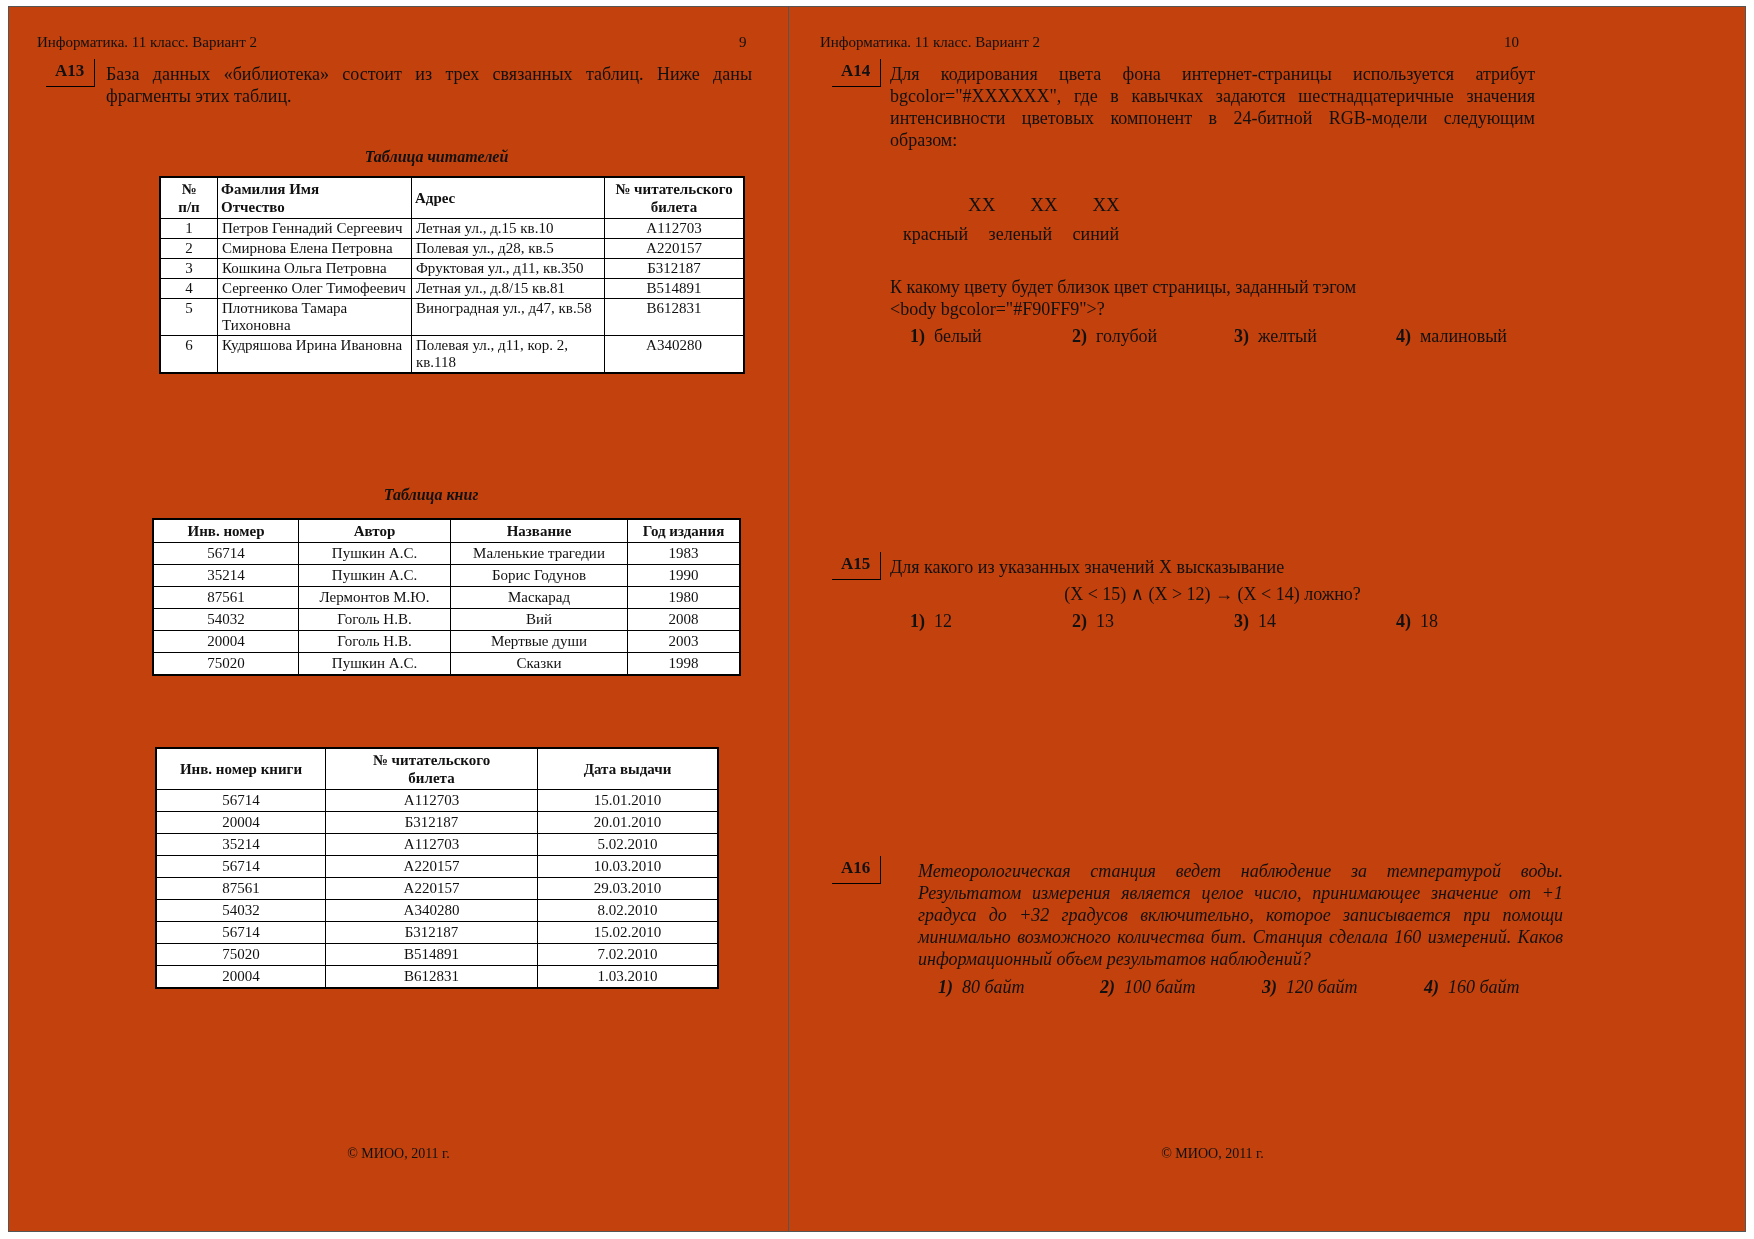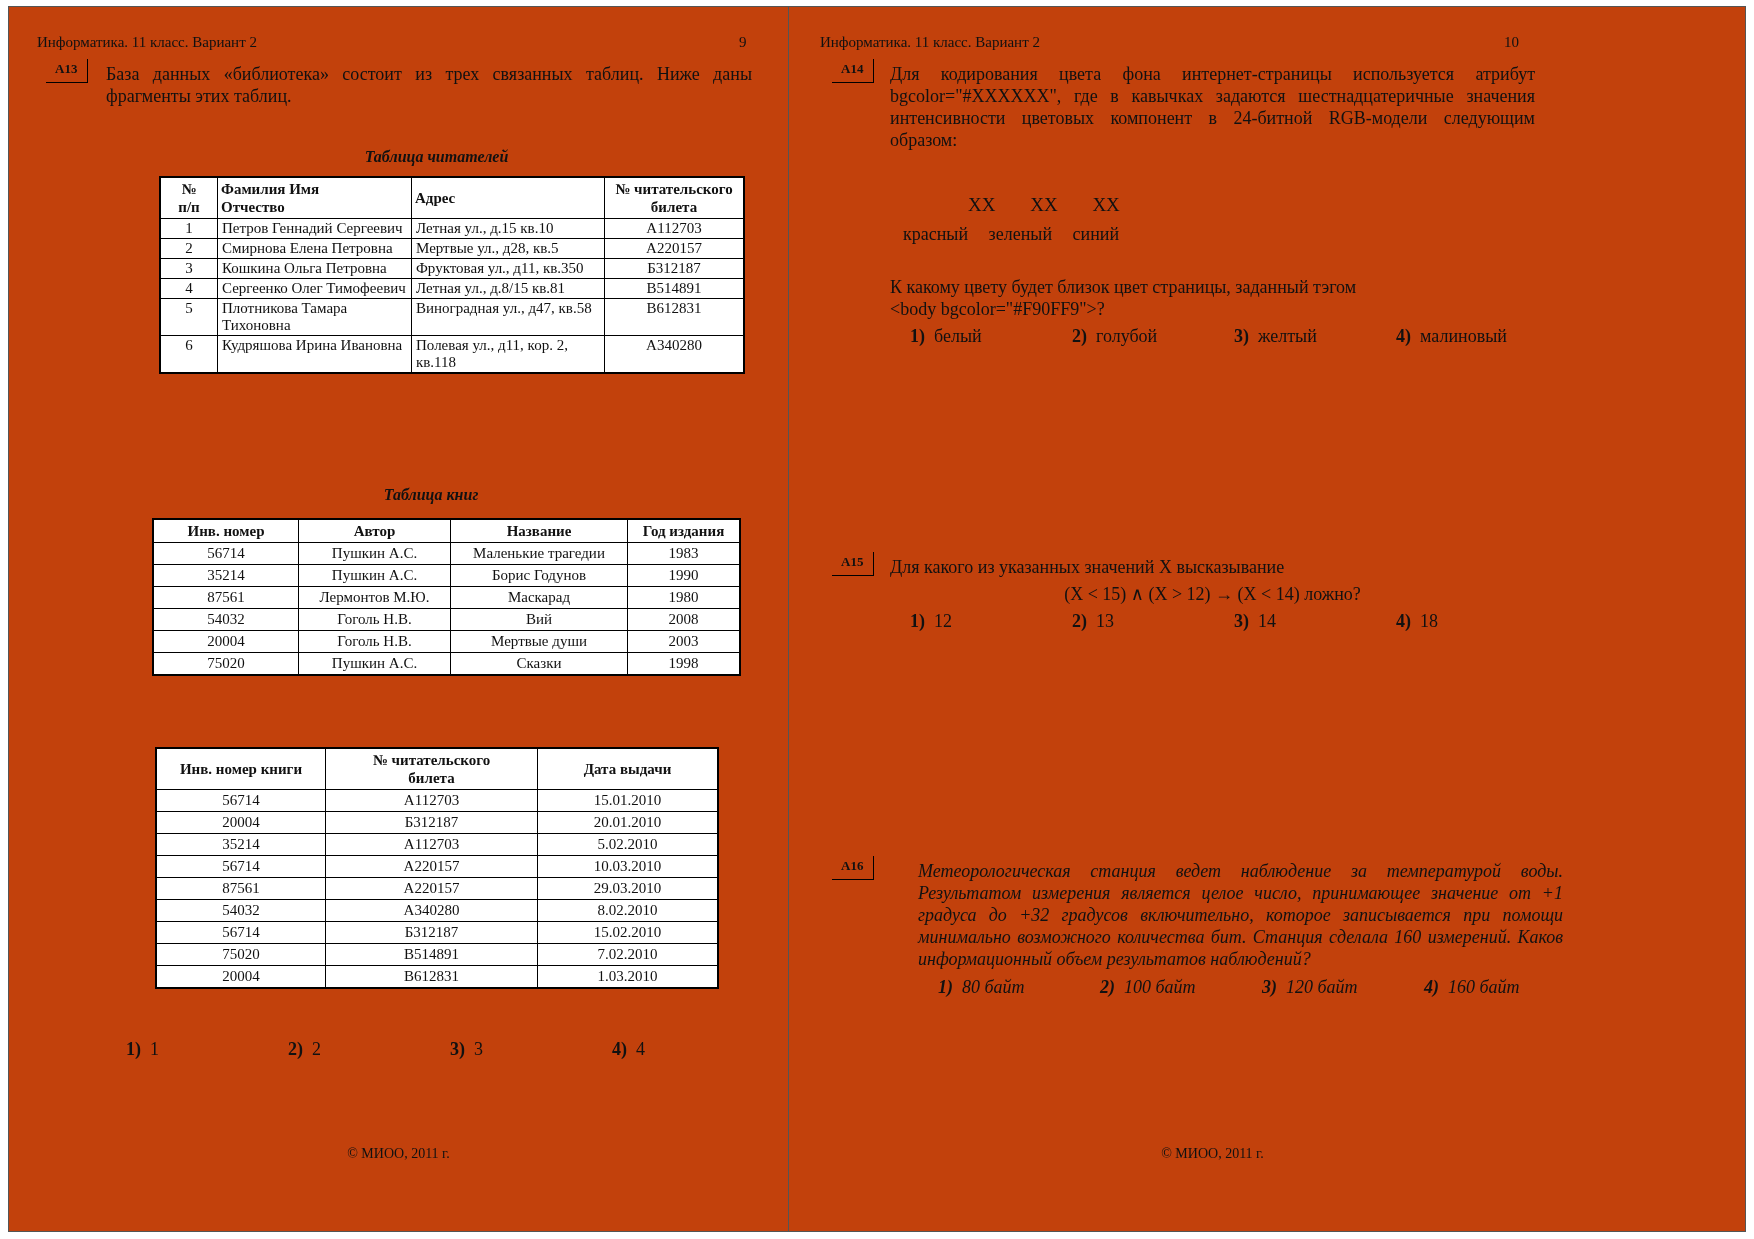--- a/index.html
+++ b/index.html
@@ -5,21 +5,21 @@
   html,body{margin:0;padding:0;background:#fff;}
   body{width:1754px;height:1239px;position:relative;overflow:hidden;
        font-family:"Liberation Serif","DejaVu Serif",serif;color:#111;}
   .spread{position:absolute;left:8px;top:6px;width:1736px;height:1224px;border:1px solid #555;background:#c2410c;}
   .page{position:absolute;top:0;height:100%;}
   .page-left{left:0;width:779px;}
   .page-right{left:779px;width:956px;border-left:1px solid #555;}
   .runhead{position:absolute;font-size:15px;white-space:nowrap;}
   .pagenum{position:absolute;font-size:15px;}
   .qblock{position:absolute;}
-  .qlabel{position:absolute;left:0;top:-4px;font-weight:bold;font-size:13px;
+  .qlabel{position:absolute;left:0;top:-4px;font-weight:bold;font-size:17px;
           padding:2px 10px 5px 9px;border-right:1.5px solid #000;border-bottom:1.5px solid #000;}
   .qbody{margin-left:60px;font-size:18px;line-height:22px;}
   .para{text-align:justify;}
   .ttl{position:absolute;font-weight:bold;font-size:16px;text-align:center;font-style:italic;}
   table{border-collapse:collapse;table-layout:fixed;position:absolute;background:#fff;
         font-size:15px;}
   table,td,th{border:1px solid #000;}
   table{border-width:2px;}
   th{font-weight:bold;text-align:center;white-space:pre-line;line-height:18px;padding:2px 3px;vertical-align:middle;}
   td{text-align:center;vertical-align:top;padding:1px 4px;line-height:17px;}
@@ -78,21 +78,21 @@
         <tbody>
           <tr>
             <td class="c0">1</td>
             <td class="c1">Петров Геннадий Сергеевич</td>
             <td class="c2">Летная ул., д.15 кв.10</td>
             <td class="c3">А112703</td>
           </tr>
           <tr>
             <td class="c0">2</td>
             <td class="c1">Смирнова Елена Петровна</td>
-            <td class="c2">Мертвые ул., д28, кв.5</td>
+            <td class="c2">Полевая ул., д28, кв.5</td>
             <td class="c3">А220157</td>
           </tr>
           <tr>
             <td class="c0">3</td>
             <td class="c1">Кошкина Ольга Петровна</td>
             <td class="c2">Фруктовая ул., д11, кв.350</td>
             <td class="c3">Б312187</td>
           </tr>
           <tr>
             <td class="c0">4</td>
@@ -216,26 +216,20 @@
             <td class="c2">7.02.2010</td>
           </tr>
           <tr>
             <td class="c0">20004</td>
             <td class="c1">В612831</td>
             <td class="c2">1.03.2010</td>
           </tr>
         </tbody>
       </table>
 
-    <div class="options abs" style="left:97px;top:1031px;width:648px;">
-        <span class="opt"><b>1)</b><span>1</span></span>
-        <span class="opt"><b>2)</b><span>2</span></span>
-        <span class="opt"><b>3)</b><span>3</span></span>
-        <span class="opt"><b>4)</b><span>4</span></span>
-      </div>
 
     <div class="footer" style="left:0;top:1139px;width:779px;">© МИОО, 2011 г.</div>
   </div>
 
   <div class="page page-right">
     <div class="runhead" style="left:31px;top:27px;">Информатика. 11 класс. Вариант 2</div>
     <div class="pagenum" style="left:715px;top:27px;">10</div>
 
     <div class="qblock" style="left:43px;top:56px;width:703px;">
       <div class="qlabel">А14</div>

